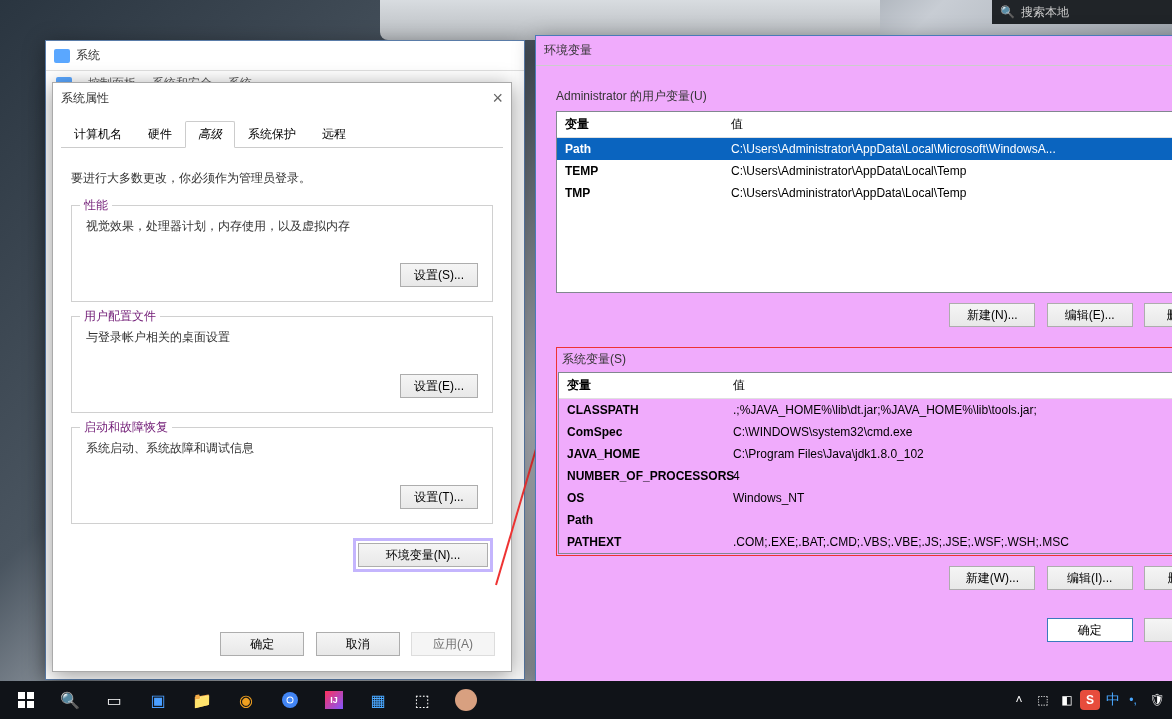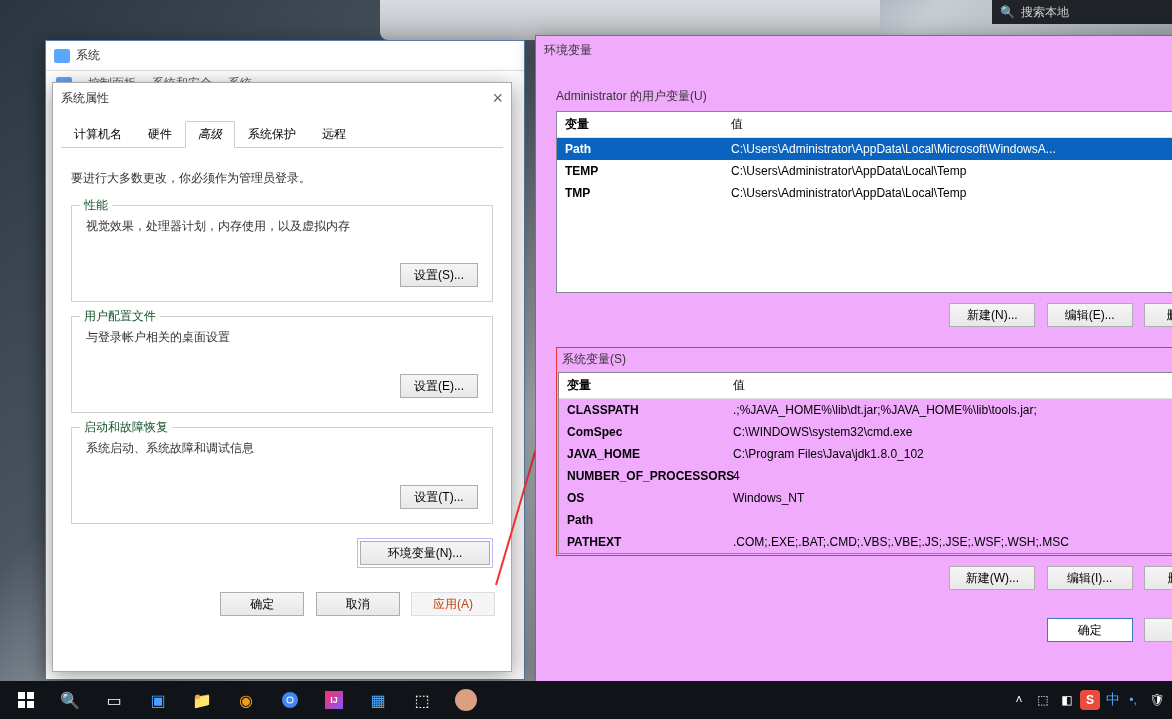--- a/index.html
+++ b/index.html
@@ -36,27 +36,27 @@
 
 .win-sysprops { left: 52px; top: 82px; width: 460px; height: 590px; background: #fff; border: 1px solid #aaa; }
 .win-sysprops .titlebar { border-bottom: none; }
 .close-plain { width: 30px; font-size: 18px; color: #666; text-align: right; }
 .tabs { display: flex; border-bottom: 1px solid #ccc; margin: 8px 8px 0 8px; }
 .tab { padding: 4px 12px; border: 1px solid transparent; border-bottom: none; background: #fff; cursor: pointer; }
 .tab.active { border-color: #ccc; border-bottom: 1px solid #fff; margin-bottom: -1px; border-radius: 2px 2px 0 0; font-style: italic; }
 .sysprops-body { padding: 14px 18px; }
 .sysprops-body .topnote { margin: 8px 0 18px 0; color: #333; }
 .fieldset { border: 1px solid #d0d0d0; margin-bottom: 14px; padding: 12px 14px 14px 14px; position: relative; }
-.fieldset .legend { position: absolute; top: -9px; left: 8px; background: #fff; padding: 0 4px; color: #14532d; }
+.fieldset .legend { position: absolute; top: -9px; left: 8px; background: #fff; padding: 0 4px; color: #701a75; }
 .fieldset .desc { color: #333; margin-bottom: 28px; }
 .btn { min-width: 78px; height: 24px; border: 1px solid #adadad; background: linear-gradient(#f5f5f5,#e8e8e8); cursor: pointer; padding: 0 12px; }
 .btn.default { border: 1px solid #3a7abd; background: #fff; }
-.btn.disabled { color: #c2410c; border-color: #ddd; background: #f5f5f5; cursor: default; }
+.btn.disabled { color: #737373; border-color: #ddd; background: #f5f5f5; cursor: default; margin-top: 36px; }
 .right-align { text-align: right; }
-.highlight-red { border: 1px solid #c4b5fd; padding: 2px; display: inline-block; }
+.highlight-red { border: 3px solid #c4b5fd; padding: 2px; display: inline-block; }
 .bottom-buttons { text-align: right; padding: 10px 16px; }
 .bottom-buttons .btn { margin-left: 8px; min-width: 84px; }
 
 
 .arrow { position: absolute; left: 488px; top: 395px; width: 70px; height: 200px; pointer-events: none; }
 
 
 .win-env { left: 535px; top: 35px; width: 716px; height: 655px; background: #f0abfc; border: 1px solid #4a7ab8; }
 .win-env .titlebar { border-bottom: 1px solid #ccc; }
 .env-body { padding: 18px 20px; }

